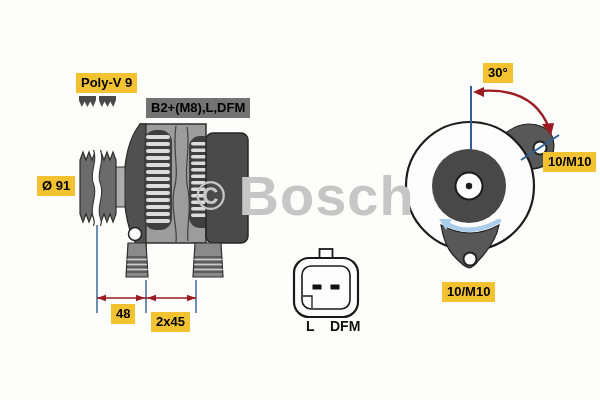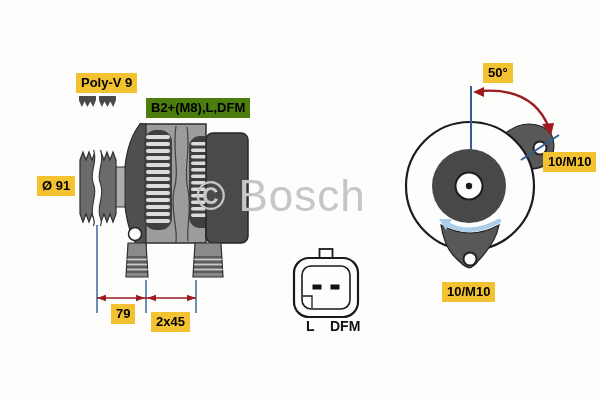--- a/index.html
+++ b/index.html
@@ -2,25 +2,25 @@
 <html><head>
 <meta charset="utf-8">
 <style>
   html,body{margin:0;padding:0;background:#ffffff;}
   #stage{position:relative;width:600px;height:400px;background:#fdfdfc;overflow:hidden;
          font-family:"Liberation Sans",sans-serif;}
   #diagram{position:absolute;left:0;top:0;z-index:1;}
   .watermark{position:absolute;left:196px;top:164px;height:64px;display:flex;align-items:center;
              gap:13px;color:#c6c6c6;z-index:2;pointer-events:none;}
   .wm-c{font-weight:bold;font-size:40px;line-height:40px;}
-  .wm-b{font-weight:normal;font-size:44px;line-height:56px;letter-spacing:1px;}
+  .wm-b{font-weight:bold;font-size:56px;line-height:56px;letter-spacing:1px;}
   .lbl{position:absolute;z-index:3;font-weight:bold;font-size:13px;line-height:16px;
        color:#000;padding:2px 5px;white-space:nowrap;}
   .yellow{background:#F3C231;}
-  .blue{background:#4d7c0f;}
+  .blue{background:#737373;}
   .plain{background:transparent;font-weight:600;font-size:14px;color:#111;padding:0;}
   .belt-icons{position:absolute;left:79px;top:96px;z-index:3;display:flex;gap:3px;}
 </style>
 </head>
 <body>
 
 <div id="stage">
 
   <svg id="diagram" width="600" height="400" viewBox="0 0 600 400">
 
@@ -149,21 +149,21 @@
       <polygon points="0,0 17,0 17,4 14.2,11 11.3,5.5 8.5,11 5.6,5.5 2.8,11 0,4.5" fill="#4a4a4a"></polygon>
     </svg>
     <svg width="17" height="12" viewBox="0 0 17 12">
       <polygon points="0,0 17,0 17,4 14.2,11 11.3,5.5 8.5,11 5.6,5.5 2.8,11 0,4.5" fill="#4a4a4a"></polygon>
     </svg>
   </div>
 
   <div class="lbl yellow" style="left:76px;top:73px">Poly-V 9</div>
   <div class="lbl blue" style="left:146px;top:98px">B2+(M8),L,DFM</div>
   <div class="lbl yellow" style="left:37px;top:176px">Ø 91</div>
-  <div class="lbl yellow" style="left:111px;top:304px">79</div>
+  <div class="lbl yellow" style="left:111px;top:304px">48</div>
   <div class="lbl yellow" style="left:151px;top:312px">2x45</div>
-  <div class="lbl yellow" style="left:483px;top:63px">50°</div>
+  <div class="lbl yellow" style="left:483px;top:63px">30°</div>
   <div class="lbl yellow" style="left:543px;top:152px">10/M10</div>
   <div class="lbl yellow" style="left:442px;top:282px">10/M10</div>
   <div class="lbl plain" style="left:306px;top:318px">L</div>
   <div class="lbl plain" style="left:330px;top:318px">DFM</div>
 
 </div>
 
 </body></html>

